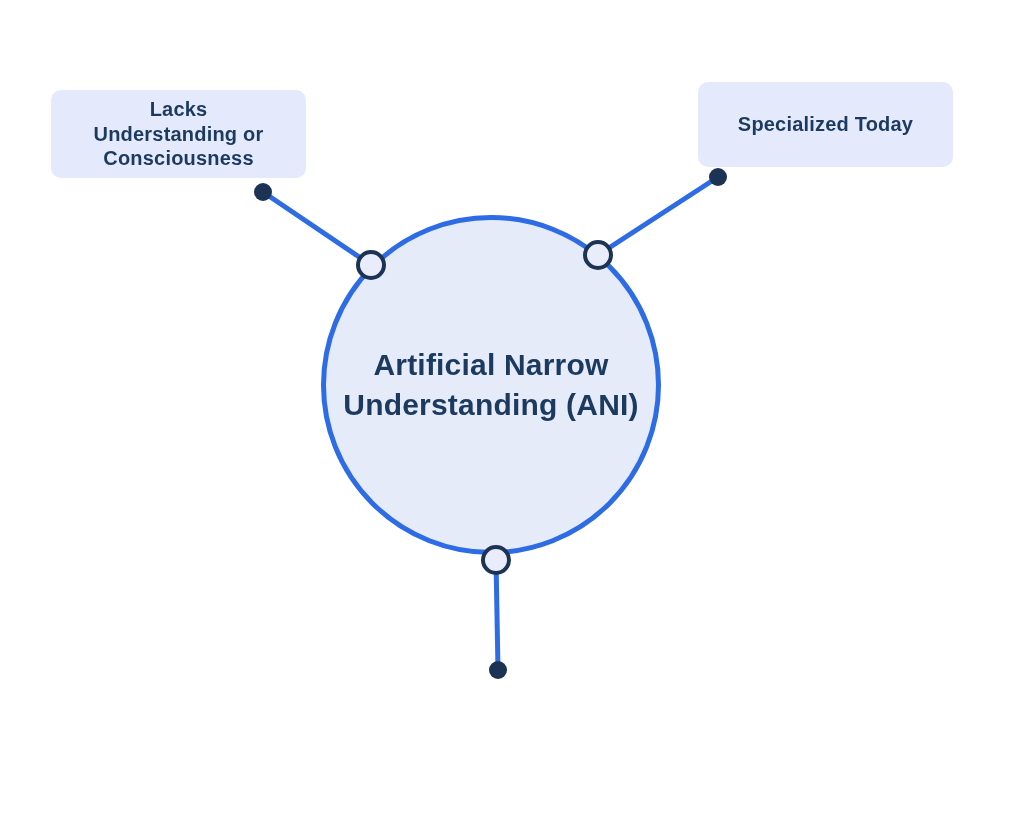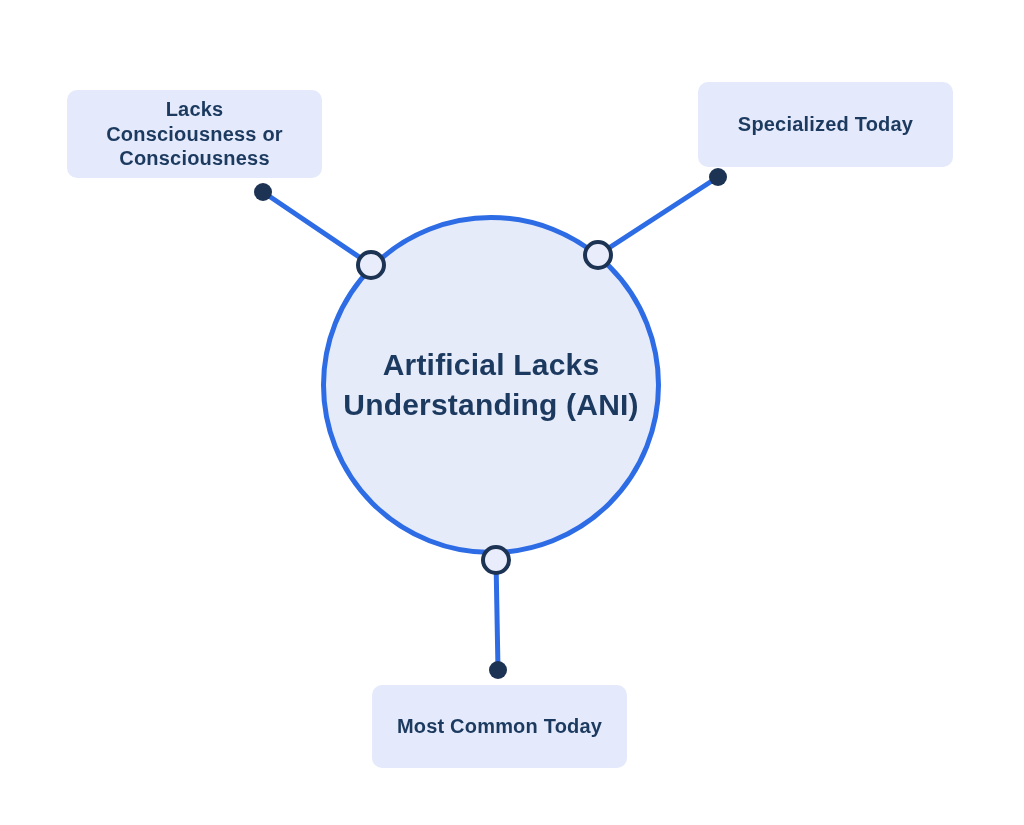--- a/index.html
+++ b/index.html
@@ -57,21 +57,21 @@
     justify-content: center;
     text-align: center;
     color: #1C3A5F;
     font-size: 20px;
     font-weight: bold;
     line-height: 1.22;
     letter-spacing: 0.2px;
   }
   .node-box span { display: block; }
   .node-lacks {
-    left: 67px;
+    left: 51px;
     top: 90px;
     width: 255px;
     height: 88px;
   }
   .node-specialized {
     left: 698px;
     top: 82px;
     width: 255px;
     height: 85px;
   }
@@ -82,21 +82,21 @@
     height: 83px;
   }
 </style>
 </head>
 <body>
 
 <div class="canvas">
 
   <div class="center-node">
     <div class="center-label">
-      <span>Artificial Lacks</span>
+      <span>Artificial Narrow</span>
       <span>Understanding (ANI)</span>
     </div>
   </div>
 
   <svg class="connector-layer" width="1024" height="825" viewBox="0 0 1024 825" aria-hidden="true">
 
     <line x1="263" y1="192" x2="371" y2="265" stroke="#2D6CE5" stroke-width="5" stroke-linecap="round"></line>
     <line x1="718" y1="177" x2="598" y2="255" stroke="#2D6CE5" stroke-width="5" stroke-linecap="round"></line>
     <line x1="496" y1="560" x2="498" y2="670" stroke="#2D6CE5" stroke-width="5" stroke-linecap="round"></line>
 
@@ -105,30 +105,25 @@
     <circle cx="498" cy="670" r="9" fill="#1D3354"></circle>
 
     <circle cx="371" cy="265" r="13" fill="#E9EDFB" stroke="#1D3354" stroke-width="4"></circle>
     <circle cx="598" cy="255" r="13" fill="#E9EDFB" stroke="#1D3354" stroke-width="4"></circle>
     <circle cx="496" cy="560" r="13" fill="#E9EDFB" stroke="#1D3354" stroke-width="4"></circle>
   </svg>
 
   <div class="node-box node-lacks">
     <div>
       <span>Lacks</span>
-      <span>Consciousness or</span>
+      <span>Understanding or</span>
       <span>Consciousness</span>
     </div>
   </div>
 
   <div class="node-box node-specialized">
     <div>
       <span>Specialized Today</span>
     </div>
   </div>
 
-  <div class="node-box node-most-common">
-    <div>
-      <span>Most Common Today</span>
-    </div>
-  </div>
 
 </div>
 
 </body></html>

